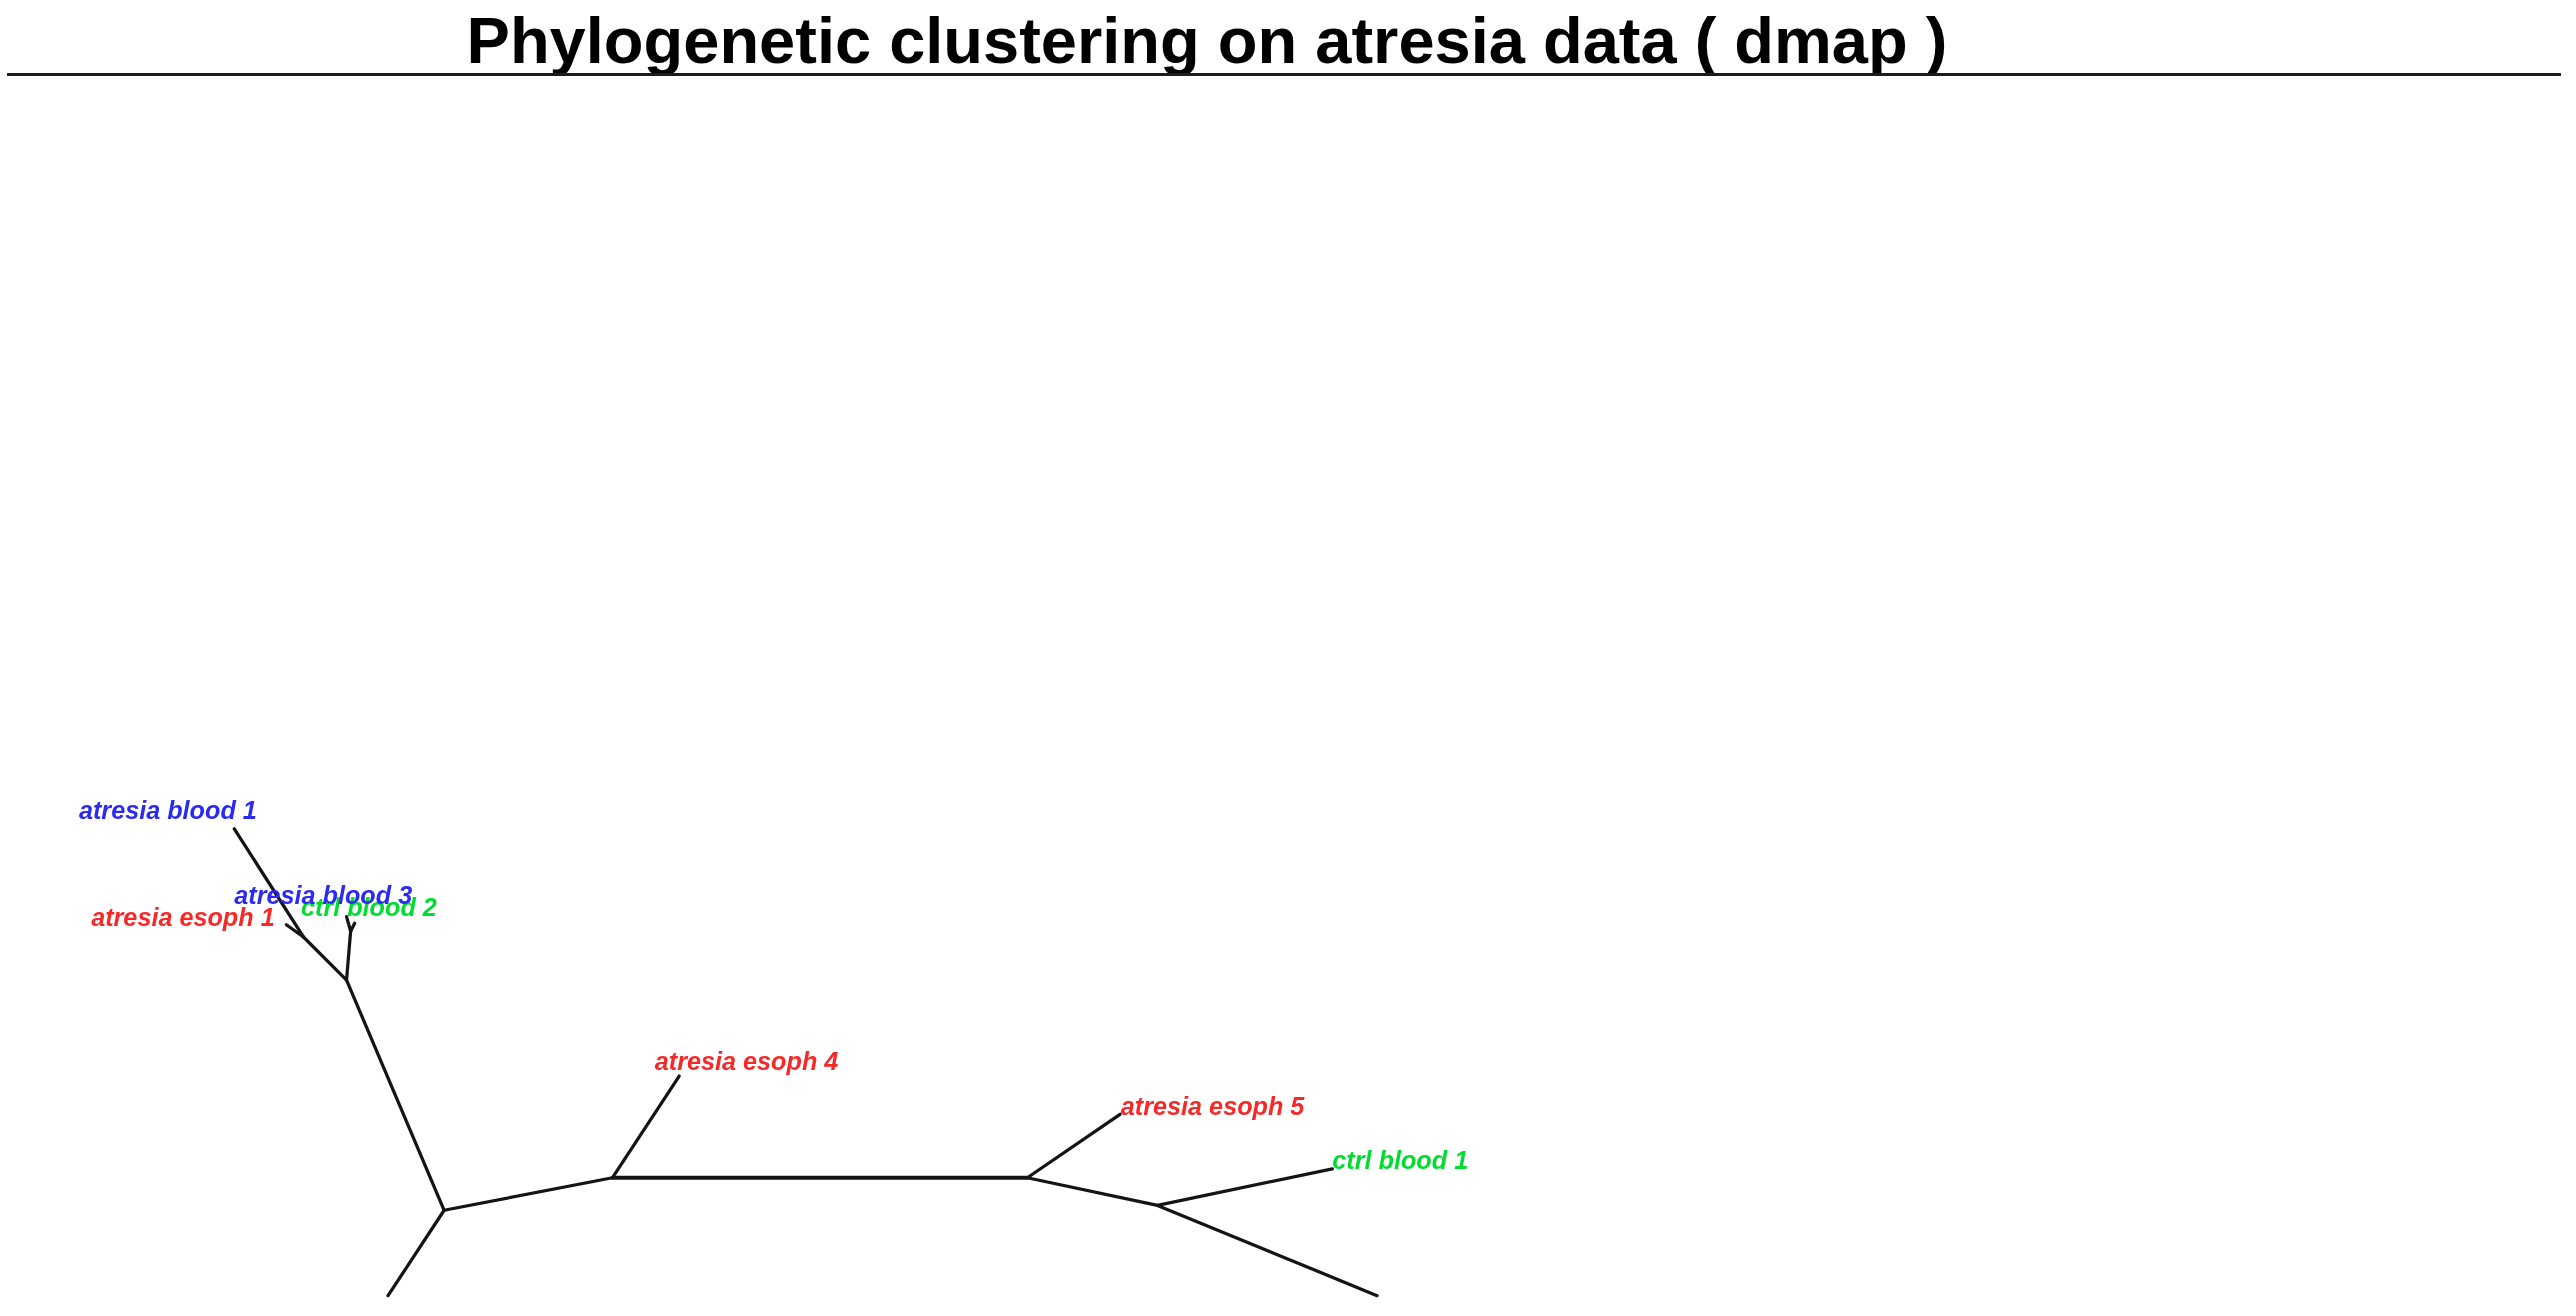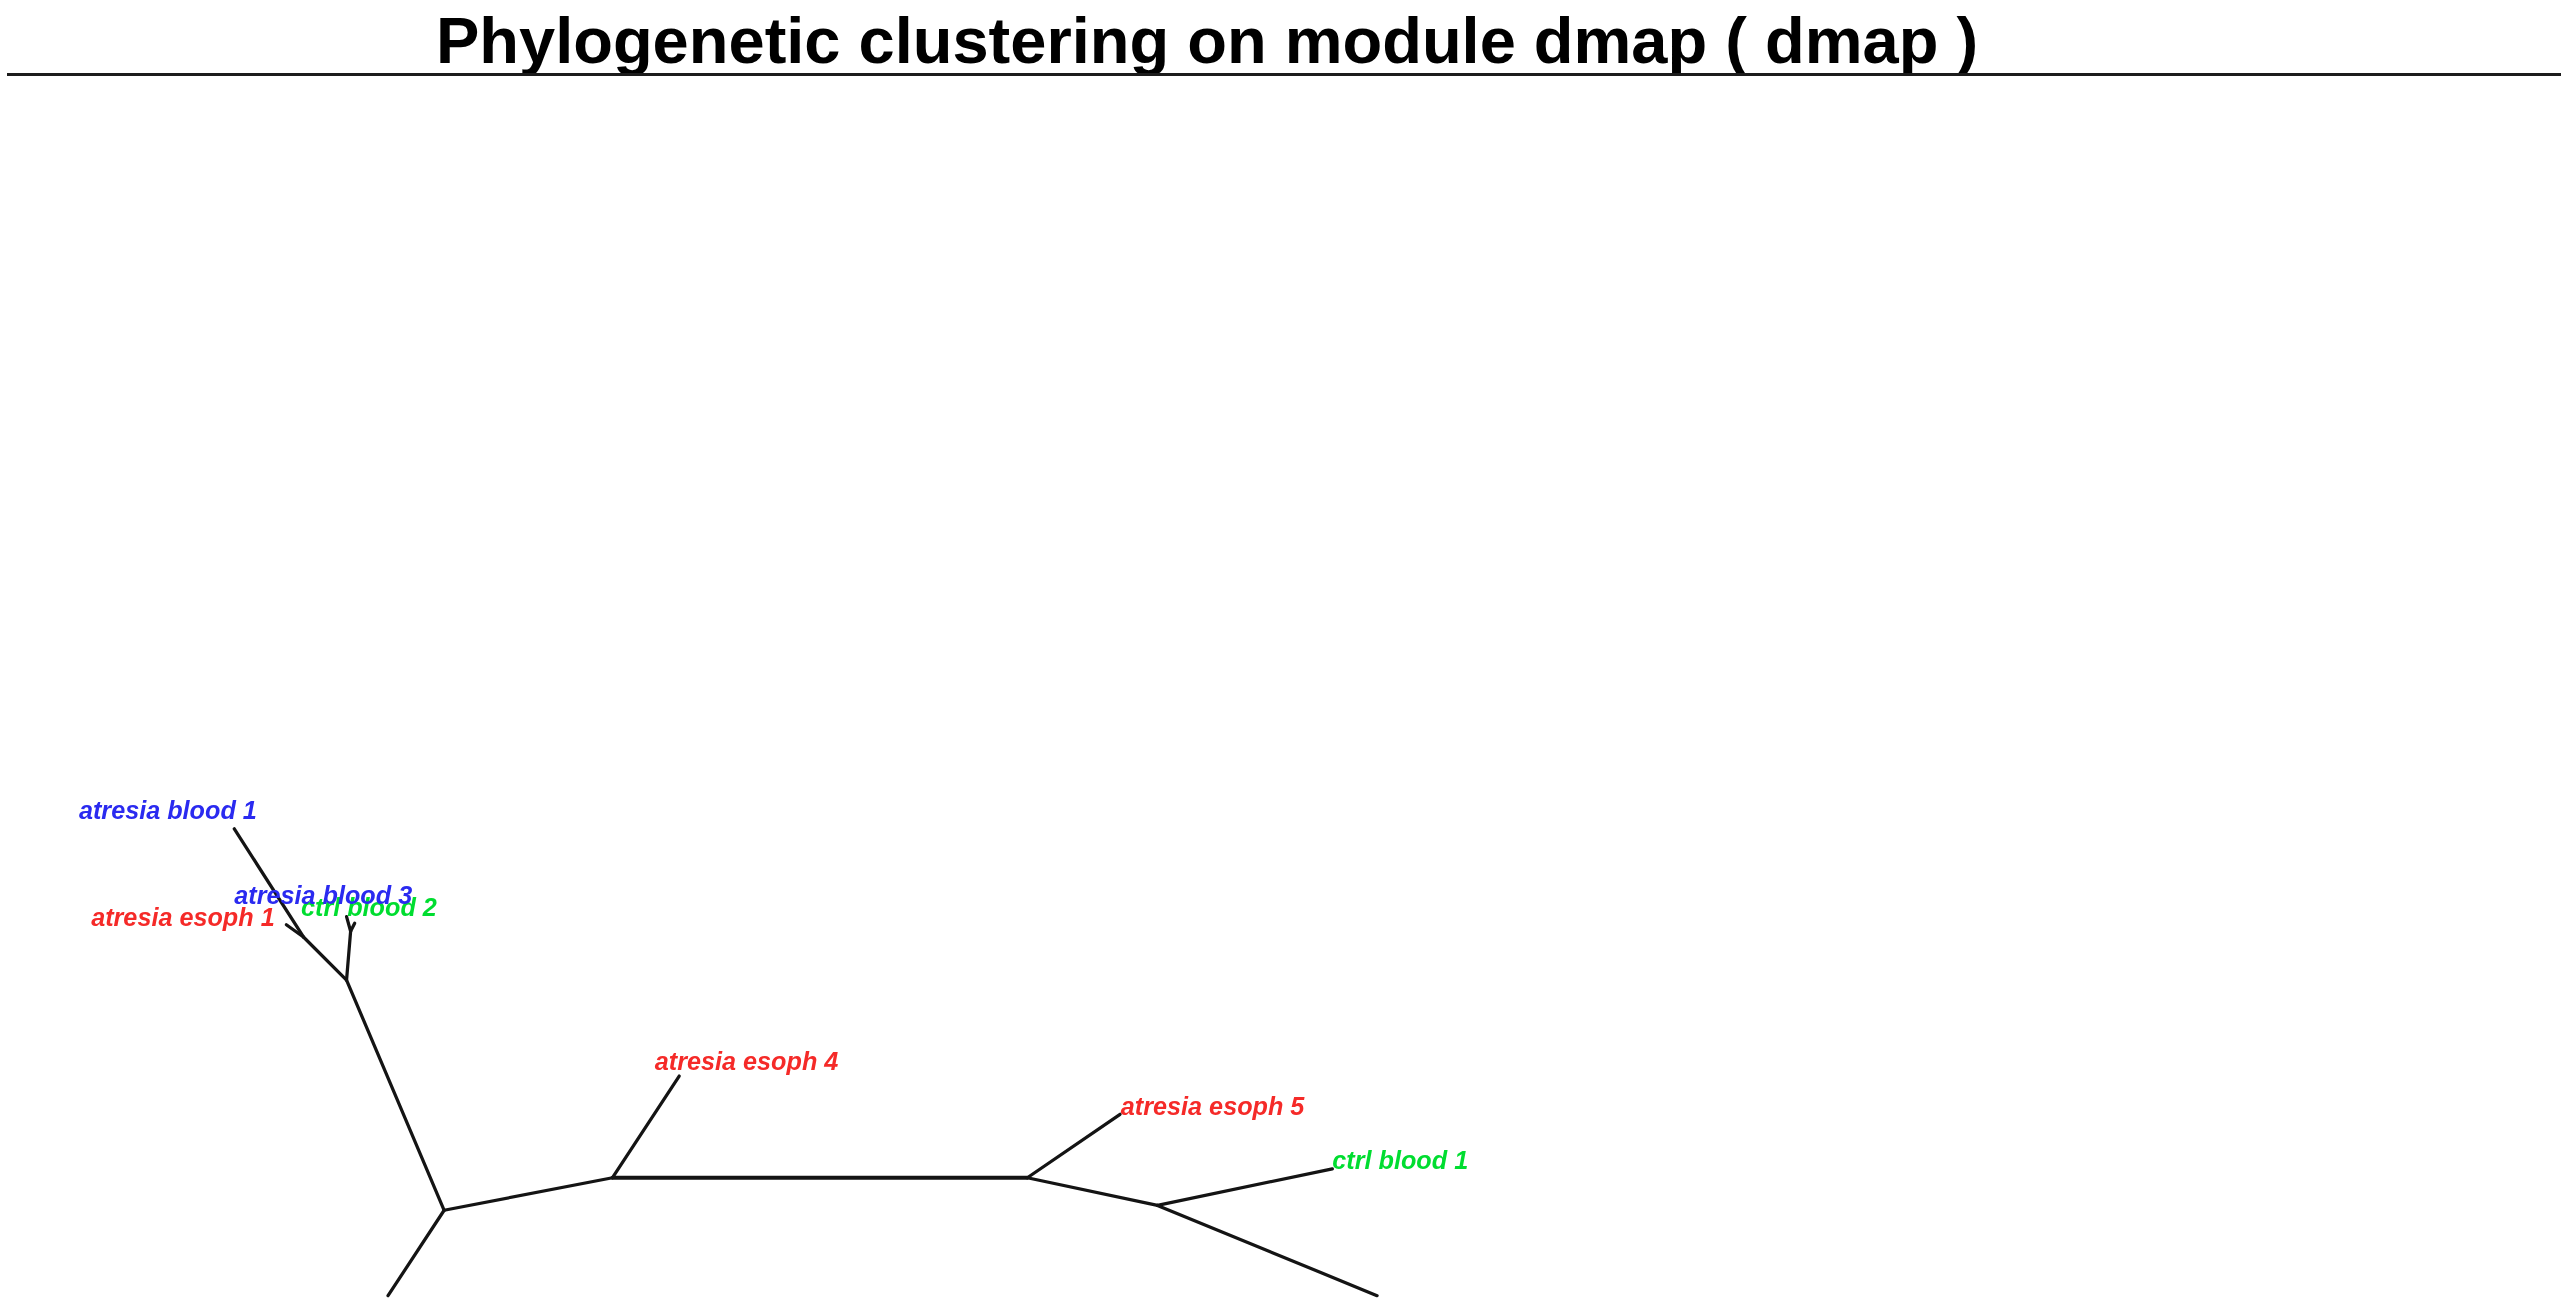--- a/index.html
+++ b/index.html
@@ -44,21 +44,21 @@
     font-size: 31px;
     font-style: italic;
     font-weight: bold;
     white-space: pre;
   }
 </style>
 </head>
 <body>
 
 <div id="page">
-  <div id="chart-title">Phylogenetic clustering on module dmap ( dmap )</div>
+  <div id="chart-title">Phylogenetic clustering on atresia data ( dmap )</div>
   <div id="title-underline"></div>
   <svg id="tree-svg" width="2576" height="1316" viewBox="0 0 3167 1618" xmlns="http://www.w3.org/2000/svg">
       <line x1="288" y1="1019" x2="373" y2="1152" stroke="#141414" stroke-width="4" stroke-linecap="round"></line>
       <line x1="352" y1="1137" x2="373" y2="1152" stroke="#141414" stroke-width="4" stroke-linecap="round"></line>
       <line x1="373" y1="1152" x2="426" y2="1205" stroke="#141414" stroke-width="4" stroke-linecap="round"></line>
       <line x1="426" y1="1127" x2="431" y2="1145" stroke="#141414" stroke-width="4" stroke-linecap="round"></line>
       <line x1="436" y1="1135" x2="431" y2="1145" stroke="#141414" stroke-width="4" stroke-linecap="round"></line>
       <line x1="431" y1="1145" x2="426" y2="1205" stroke="#141414" stroke-width="4" stroke-linecap="round"></line>
       <line x1="426" y1="1205" x2="546" y2="1488" stroke="#141414" stroke-width="4" stroke-linecap="round"></line>
       <line x1="546" y1="1488" x2="477" y2="1593" stroke="#141414" stroke-width="4" stroke-linecap="round"></line>

